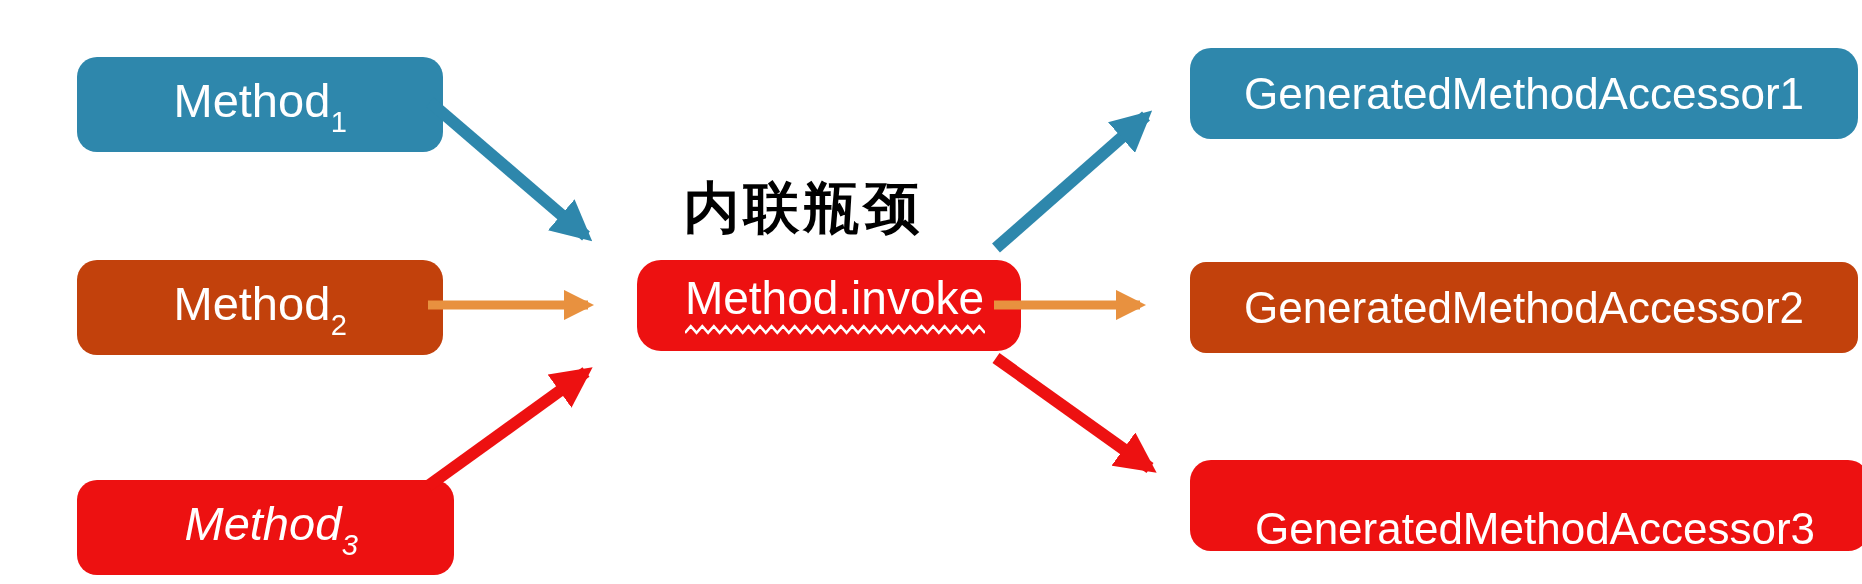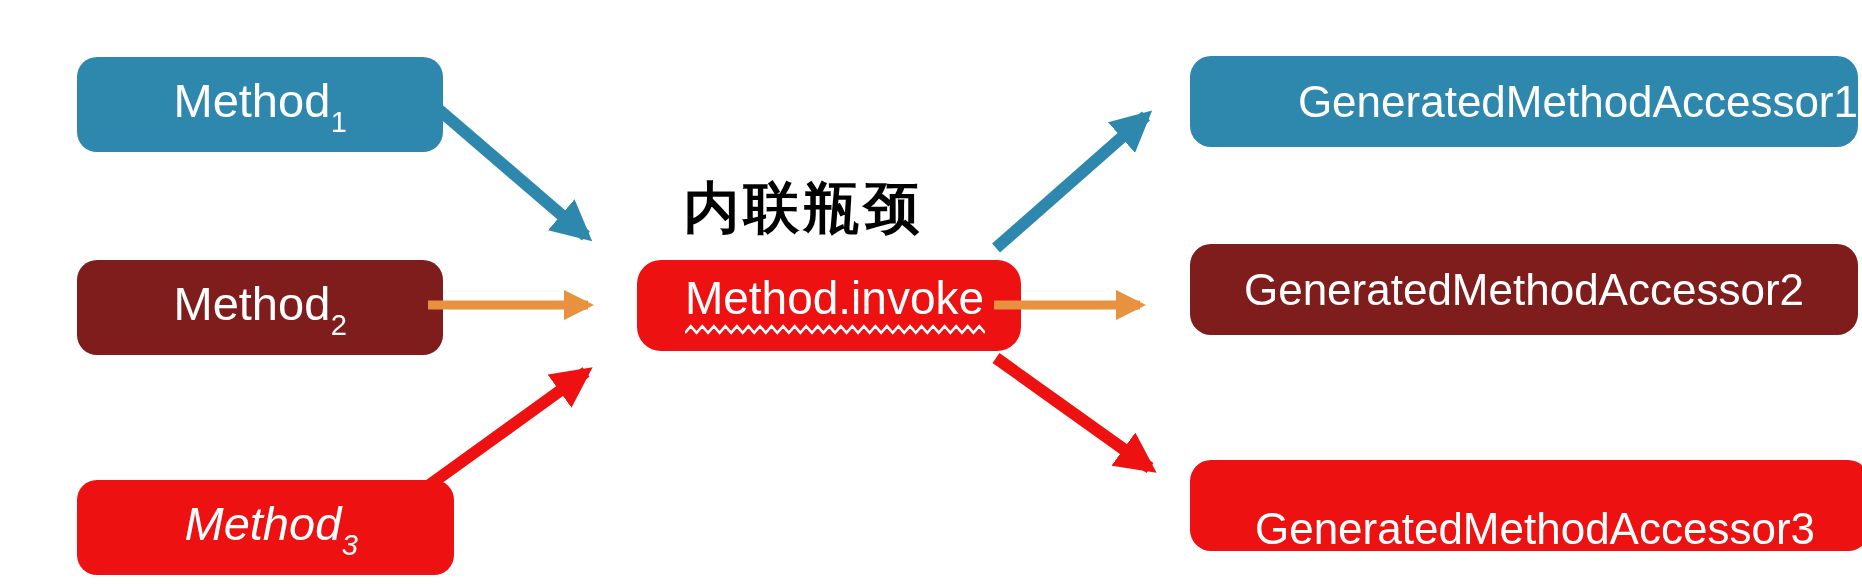--- a/index.html
+++ b/index.html
@@ -5,21 +5,21 @@
   html,body { margin:0; padding:0; background:#ffffff; }
   .canvas {
     position:relative; width:1862px; height:584px; background:#ffffff;
     font-family:"Liberation Sans", sans-serif; overflow:hidden;
   }
   .box {
     position:absolute; display:flex; align-items:center; justify-content:center;
     color:#ffffff; text-align:center; line-height:1;margin-left:20px;
   }
   .box-blue   { background:#2e87ac; }
-  .box-orange { background:#7f1d1d; }
+  .box-orange { background:#c2410c; }
   .box-red    { background:#ed1111;padding-left:11px; }
 
   .left-box  { left:57px;  width:366px; height:95px; border-radius:20px; font-size:47px; }
   .right-box { left:1170px; width:668px; height:91px; border-radius:21px; font-size:44px; }
   .left-box sub { font-size:0.62em; position:relative; top:0.18em; left:0.02em; }
 
   .center-box {
     left:617px; top:260px; width:373px; height:91px; border-radius:24px;
     flex-direction:column; font-size:46px; gap:2px;
   }
@@ -50,24 +50,24 @@
 
   <div class="bottleneck-label">内联瓶颈</div>
 
   <div class="box box-red center-box">
     <span>Method.invoke</span>
     <svg class="squiggle" width="300" height="12" viewBox="0 0 312 12">
       <path d="M0,9 L6,2 L12,9 L18,2 L24,9 L30,2 L36,9 L42,2 L48,9 L54,2 L60,9 L66,2 L72,9 L78,2 L84,9 L90,2 L96,9 L102,2 L108,9 L114,2 L120,9 L126,2 L132,9 L138,2 L144,9 L150,2 L156,9 L162,2 L168,9 L174,2 L180,9 L186,2 L192,9 L198,2 L204,9 L210,2 L216,9 L222,2 L228,9 L234,2 L240,9 L246,2 L252,9 L258,2 L264,9 L270,2 L276,9 L282,2 L288,9 L294,2 L300,9 L306,2 L312,9" fill="none" stroke="#ffffff" stroke-width="2.6"></path>
     </svg>
   </div>
 
-  <div class="box box-blue right-box" style="top:56px;justify-content:flex-end;">
+  <div class="box box-blue right-box" style="top:48px;">
     <span>GeneratedMethodAccessor1</span>
   </div>
-  <div class="box box-orange right-box" style="top:244px;">
+  <div class="box box-orange right-box" style="top:262px;border-radius:16px;">
     <span>GeneratedMethodAccessor2</span>
   </div>
   <div class="box box-red right-box" style="top:460px;align-items:flex-end;">
     <span>GeneratedMethodAccessor3</span>
   </div>
 
   <svg class="arrows" viewBox="0 0 1862 584">
     <defs>
       <marker id="head-blue" viewBox="0 0 10 10" refX="8" refY="5" markerWidth="3.4" markerHeight="3.4" orient="auto-start-reverse">
         <path d="M0,0 L10,5 L0,10 z" fill="#2e87ac"></path>

